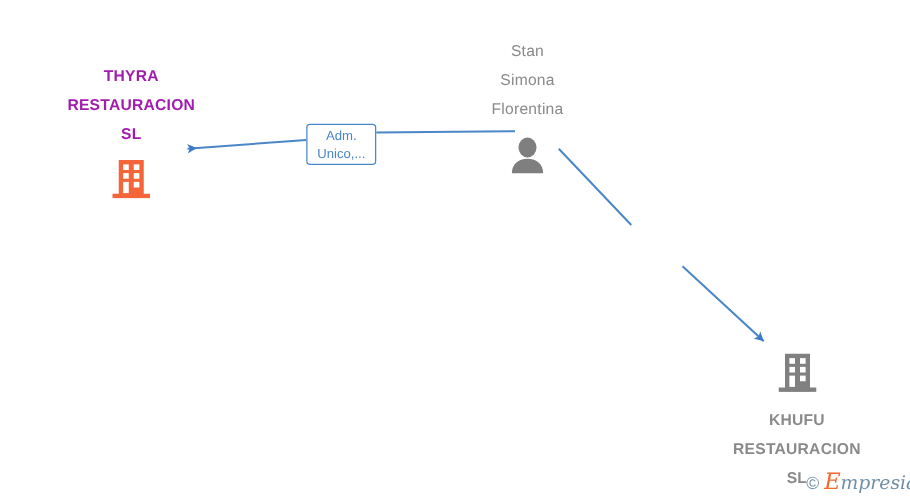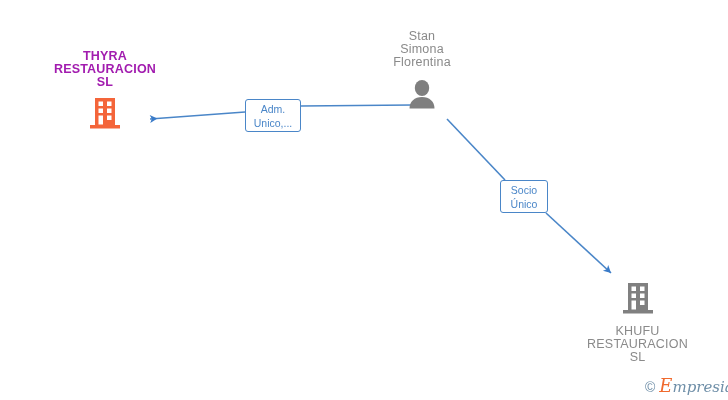--- a/index.html
+++ b/index.html
@@ -26,21 +26,21 @@
   }
 
   
   .node {
     position: absolute;
   }
   .node-label {
     text-align: center;
     color: #8a8a8a;
     font-size: 12.5px;
-    line-height: 13px;
+    line-height: 23px;
     letter-spacing: 0.2px;
     white-space: pre-line;
   }
   .node-label.bold {
     font-weight: bold;
     color: #a21caf;
   }
   .node-icon {
     display: block;
     margin: 0 auto;
@@ -61,20 +61,21 @@
     width: 120px;
   }
   #node-person .node-icon {
     margin-top: 10px;
   }
 
   #node-khufu {
     left: 565px;
     top: 281px;
     width: 145px;
+    font-weight: bold;
   }
   #node-khufu .node-icon {
     margin-bottom: 6px;
   }
 
   
   .edge-label {
     position: absolute;
     border: 1px solid #4a86c8;
     border-radius: 3px;
@@ -203,21 +204,19 @@
         <rect x="19" y="19.5" width="4.5" height="4.5"></rect>
       </g>
     </svg>
     <div class="node-label">KHUFU
 RESTAURACION
 SL</div>
   </div>
 
   <div class="edge-label" id="label-adm">Adm.
 Unico,...</div>
-  <div class="edge-label" id="label-socio">Socio
-Único</div>
 
   <div id="watermark">
     <span class="copy">©</span>
     <span class="brand"><span class="cap">E</span><span>mpresia</span></span>
   </div>
 
 </div>
 
 </body></html>

